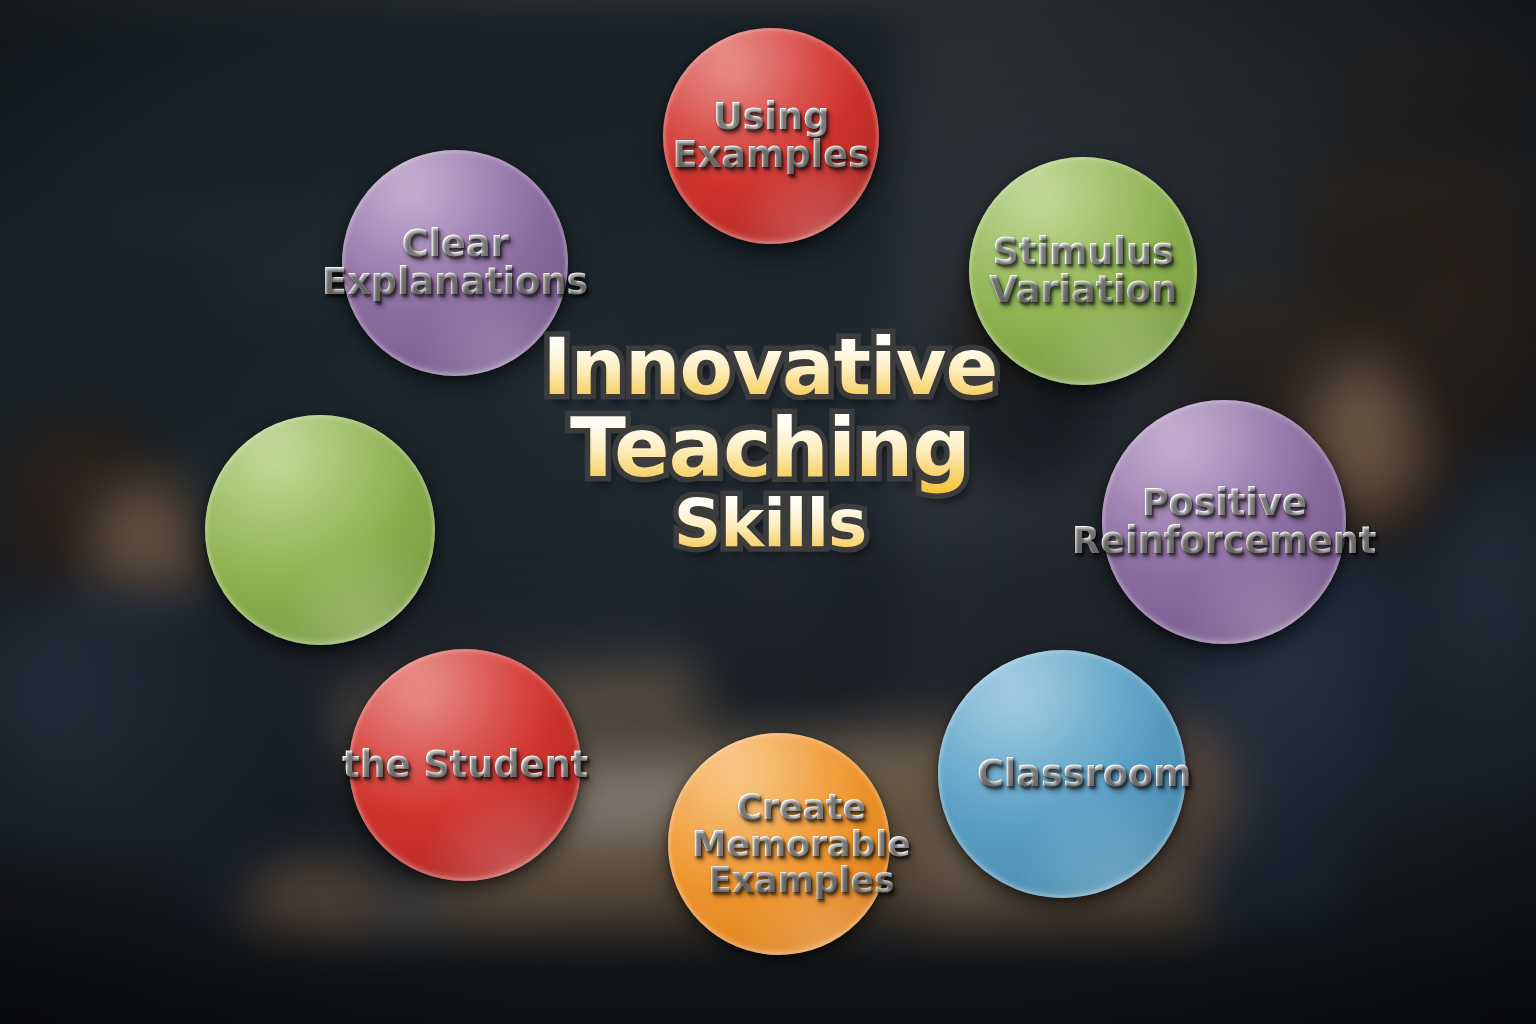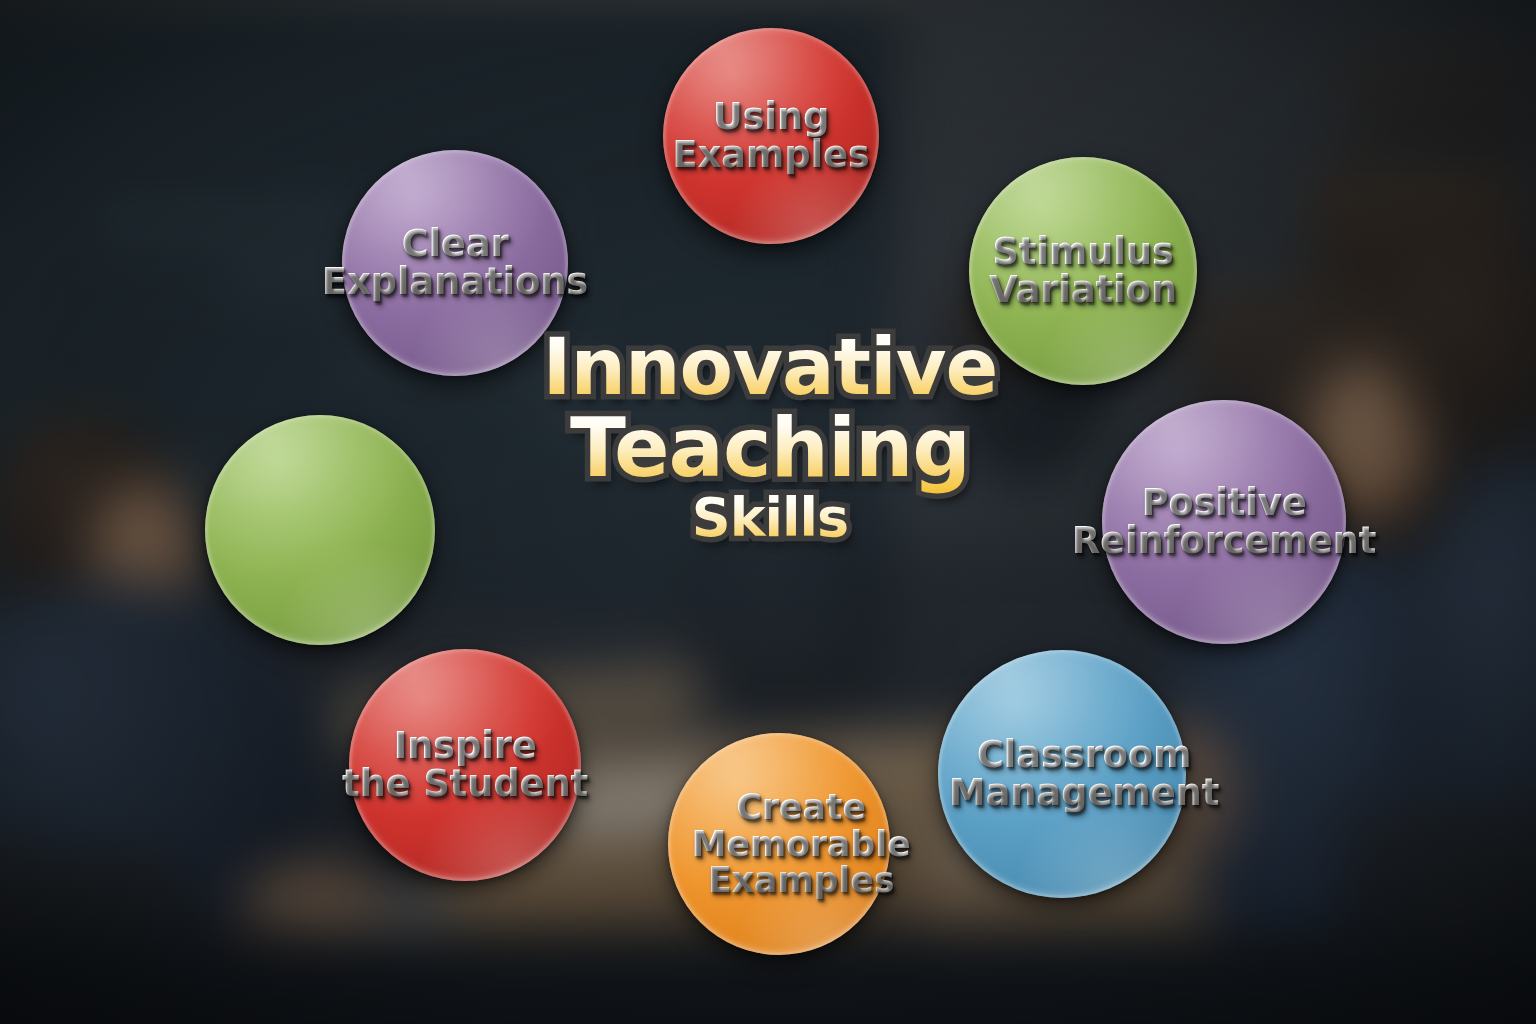--- a/index.html
+++ b/index.html
@@ -195,21 +195,21 @@
   .title-line .stroke {
     position: absolute;
     left: 0; right: 0; top: 0;
     z-index: 1;
     color: #3c3c3c;
     -webkit-text-stroke: 11px #3c3c3c;
     text-shadow: 5px 8px 9px rgba(0,0,0,0.55);
   }
   #t1 { font-size: 78px; }
   #t2 { font-size: 82px; margin-top: 4px; }
-  #t3 { font-size: 54px; margin-top: 4px; }
+  #t3 { font-size: 66px; margin-top: 4px; }
 </style>
 </head>
 <body>
 
 <div id="stage">
 
   <div class="bg-root">
     <div class="bg-layer">
 
       <div class="bg-rect bg-board-rail"></div>
@@ -292,29 +292,27 @@
       <div class="bubble" style="left: 1102px; top: 400px; width: 244px; height: 244px; z-index: 14;">
         <div class="bubble-body" style="background: radial-gradient(circle at 32% 22%, rgb(174, 145, 192) 0%, rgb(142, 111, 163) 46%, rgb(107, 79, 128) 100%);"></div>
         <div class="bubble-label" style="font-size: 37px;">
           <i>Positive</i>
           <i>Reinforcement</i>
         </div>
       </div>
       <div class="bubble" style="left: 349px; top: 649px; width: 232px; height: 232px; z-index: 15;">
         <div class="bubble-body" style="background: radial-gradient(circle at 32% 22%, rgb(224, 99, 92) 0%, rgb(210, 53, 47) 46%, rgb(163, 33, 29) 100%);"></div>
         <div class="bubble-label" style="font-size: 37px;">
-          <i>Inspire</i>
           <i>the Student</i>
         </div>
       </div>
       <div class="bubble" style="left: 938px; top: 650px; width: 248px; height: 248px; z-index: 16;">
         <div class="bubble-body" style="background: radial-gradient(circle at 32% 22%, rgb(129, 187, 216) 0%, rgb(91, 160, 198) 46%, rgb(62, 127, 164) 100%);"></div>
         <div class="bubble-label" style="font-size: 37px; margin-left: 44px;">
           <i>Classroom</i>
-          <i>Management</i>
         </div>
       </div>
       <div class="bubble" style="left: 668px; top: 733px; width: 222px; height: 222px; z-index: 17;">
         <div class="bubble-body" style="background: radial-gradient(circle at 32% 22%, rgb(246, 180, 94) 0%, rgb(240, 150, 46) 46%, rgb(212, 117, 18) 100%);"></div>
         <div class="bubble-label" style="font-size: 35px; padding-left: 44px;">
           <i>Create</i>
           <i>Memorable</i>
           <i>Examples</i>
         </div>
       </div>

